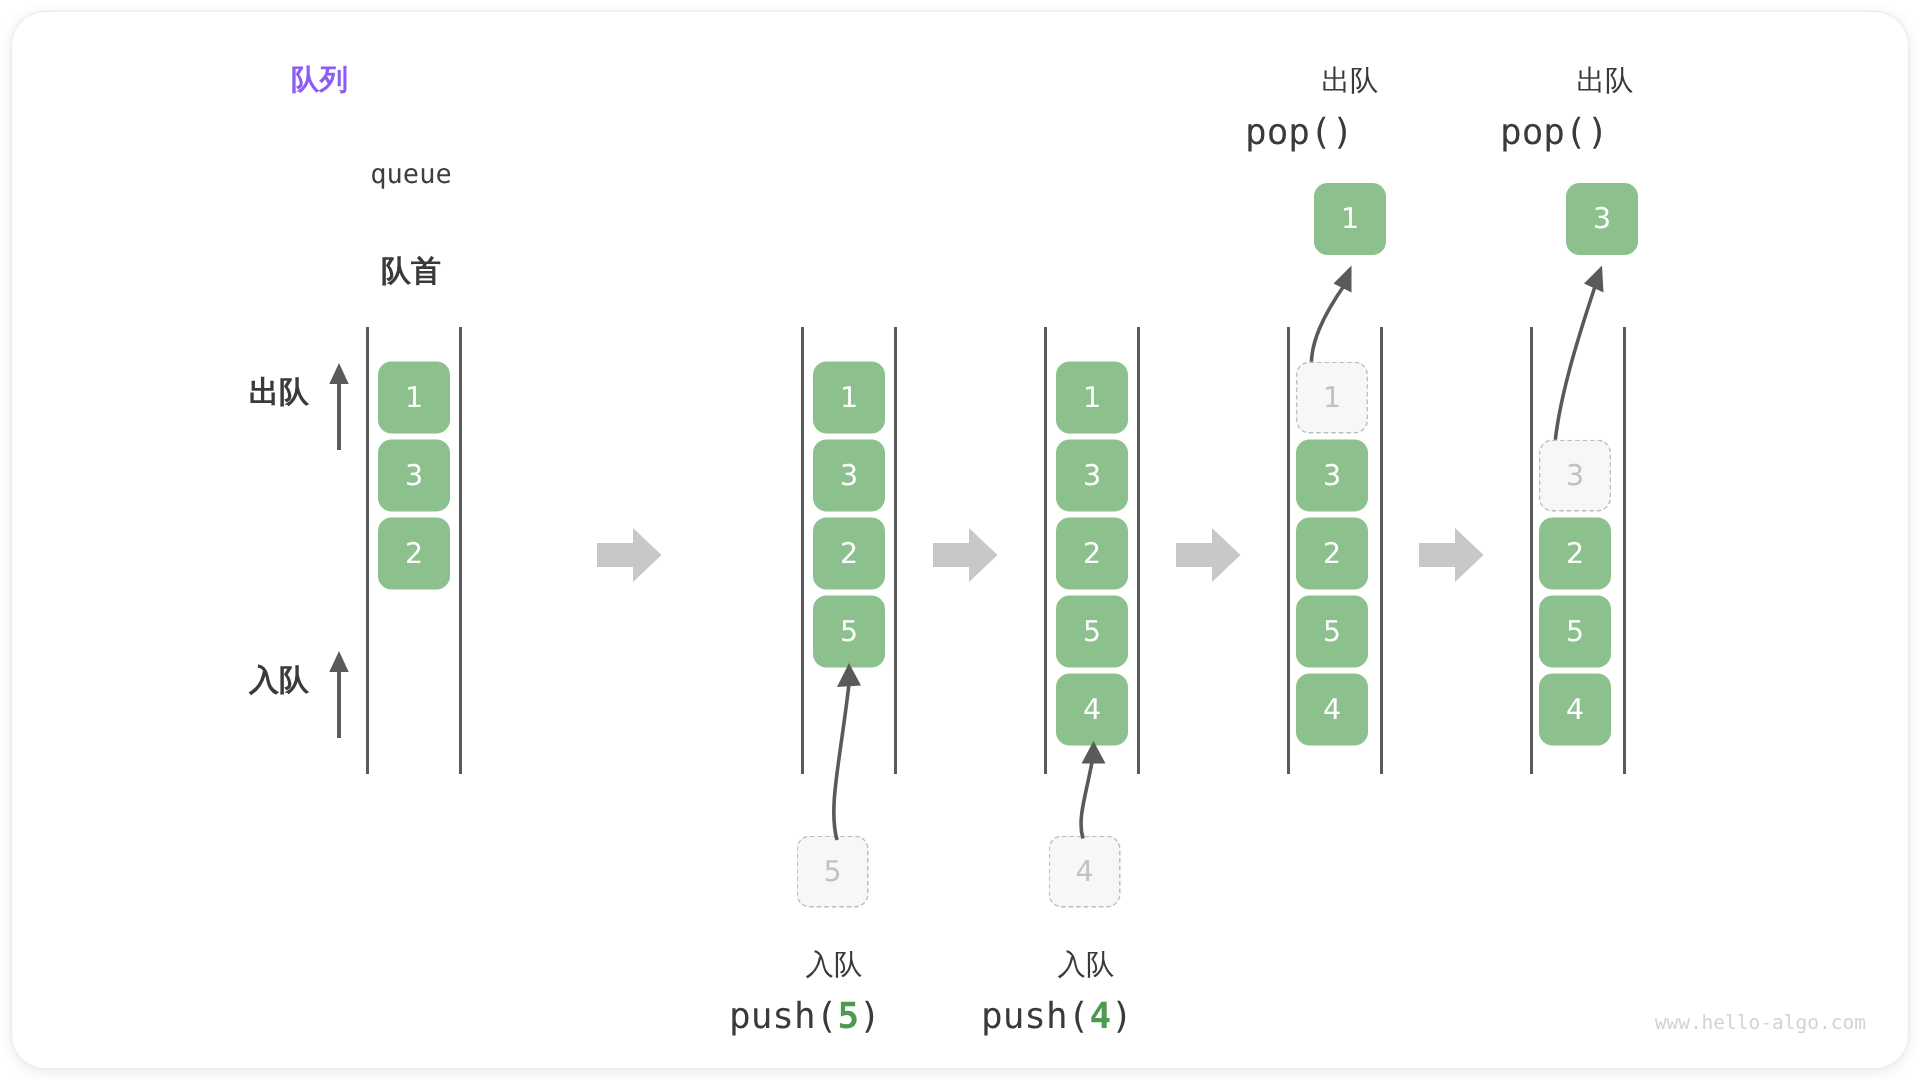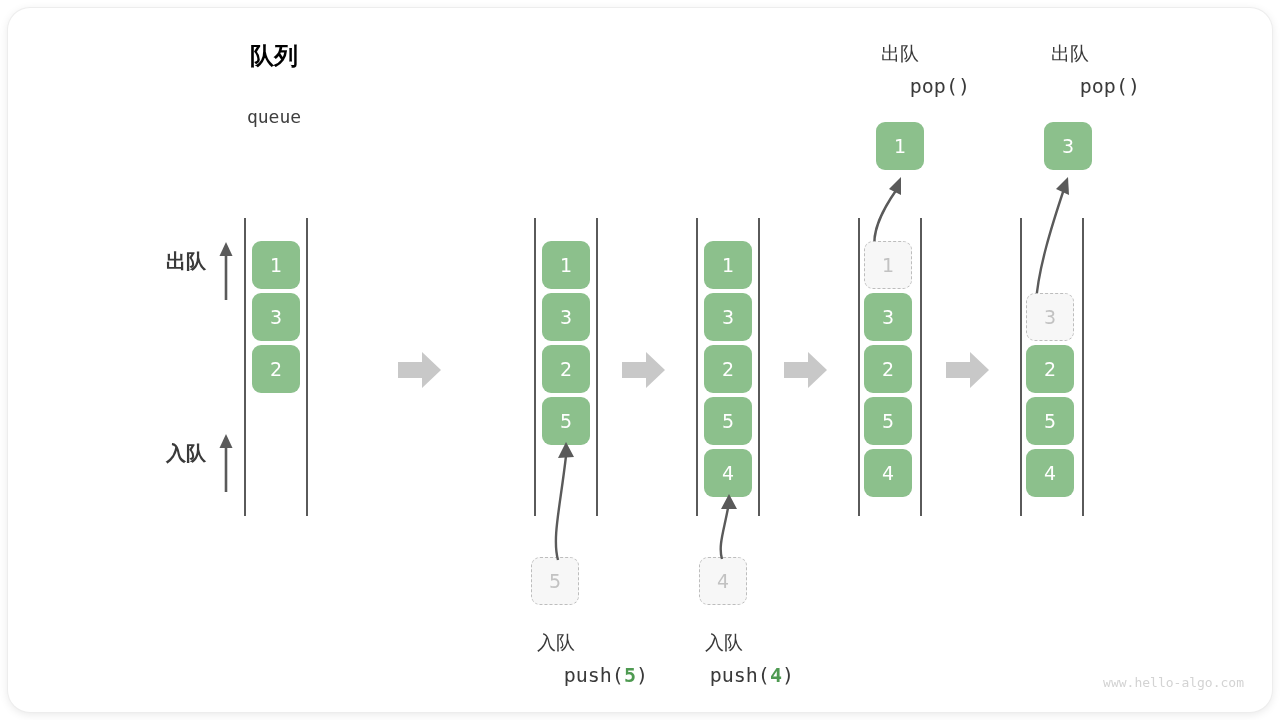--- a/index.html
+++ b/index.html
@@ -21,25 +21,25 @@
     height: 704px;
     background: #ffffff;
     border-radius: 22px;
     box-shadow: 0 0 0 1px #ededed, 0 2px 10px rgba(0,0,0,0.10);
     overflow: hidden;
   }
   .abs { position: absolute; }
 
   
   .title-cn {
-    font-size: 24px;
+    font-size: 19px;
     font-weight: bold;
-    color: #000000;
-    white-space: nowrap;
-    text-align: center;
+    color: #8b5cf6;
+    white-space: nowrap;
+    text-align: left;
   }
   .title-en {
     font-family: "DejaVu Sans Mono", "Liberation Mono", monospace;
     font-size: 18px;
     color: #3f3f3f;
     white-space: nowrap;
     text-align: center;
   }
   .label-cn {
     font-size: 20px;
@@ -49,24 +49,24 @@
     text-align: center;
   }
   .op-cn {
     font-size: 19px;
     color: #3a3a3a;
     white-space: nowrap;
     text-align: center;
   }
   .op-code {
     font-family: "DejaVu Sans Mono", "Liberation Mono", monospace;
-    font-size: 20px;
+    font-size: 24px;
     color: #3a3a3a;
     white-space: nowrap;
-    text-align: right;
+    text-align: left;
   }
   .op-code .num { color: #4e9a51; font-weight: bold; }
   .watermark {
     font-family: "DejaVu Sans Mono", "Liberation Mono", monospace;
     font-size: 13px;
     color: #d3d3d3;
     white-space: nowrap;
   }
 
   
@@ -110,20 +110,21 @@
   svg { display: block; overflow: visible; }
 </style>
 </head>
 <body>
 
 <div id="canvas">
 
   <div class="abs title-cn" style="left:186px; top:32px; width:160px;">队列</div>
   <div class="abs title-en" style="left:186px; top:70px; width:160px;margin-top:28px;">queue</div>
 
+  <div class="abs label-cn" style="left:186px; top:159px; width:160px;">队首</div>
 
   <div class="abs op-cn" style="left:138px; top:240px; width:80px; font-weight:bold; font-size:20px;">出队</div>
   <div class="abs up-arrow" style="left:205px; top:232px;">
     <svg width="26" height="62" viewBox="0 0 26 62">
       <line x1="13" y1="60" x2="13" y2="12" stroke="#5a5a5a" stroke-width="2.6"></line>
       <polygon points="13,2 6.5,16 19.5,16" fill="#5a5a5a"></polygon>
     </svg>
   </div>
 
   <div class="abs op-cn" style="left:138px; top:432px; width:80px; font-weight:bold; font-size:20px;">入队</div>
@@ -158,21 +159,21 @@
 
     <div class="cell ghost" style="left:523px; top:549px;">5</div>
     <div class="abs" style="left:520px; top:430px;">
       <svg width="70" height="125" viewBox="0 0 70 125">
         <path d="M 30 122 C 24 100, 32 70, 38 18" stroke="#5a5a5a" stroke-width="2.4" fill="none"></path>
         <polygon points="38,4 30,20 46,19" fill="#5a5a5a"></polygon>
       </svg>
     </div>
 
     <div class="abs op-cn" style="left:478px; top:622px; width:140px;">入队</div>
-    <div class="abs op-code" style="left:500px; top:655px; width:140px;"><span>push(</span><span class="num">5</span><span>)</span></div>
+    <div class="abs op-code" style="left:478px; top:655px; width:140px;"><span>push(</span><span class="num">5</span><span>)</span></div>
   </div>
 
   <div class="sep-arrow" style="left:614px; top:342px;">
     <svg width="44" height="40" viewBox="0 0 44 40">
       <polygon points="0,12 24,12 24,2 43,20 24,38 24,28 0,28" fill="#c8c8c8"></polygon>
     </svg>
   </div>
 
   <div>
     <div class="rail" style="left:688px; top:210px; height:298px;"></div>

